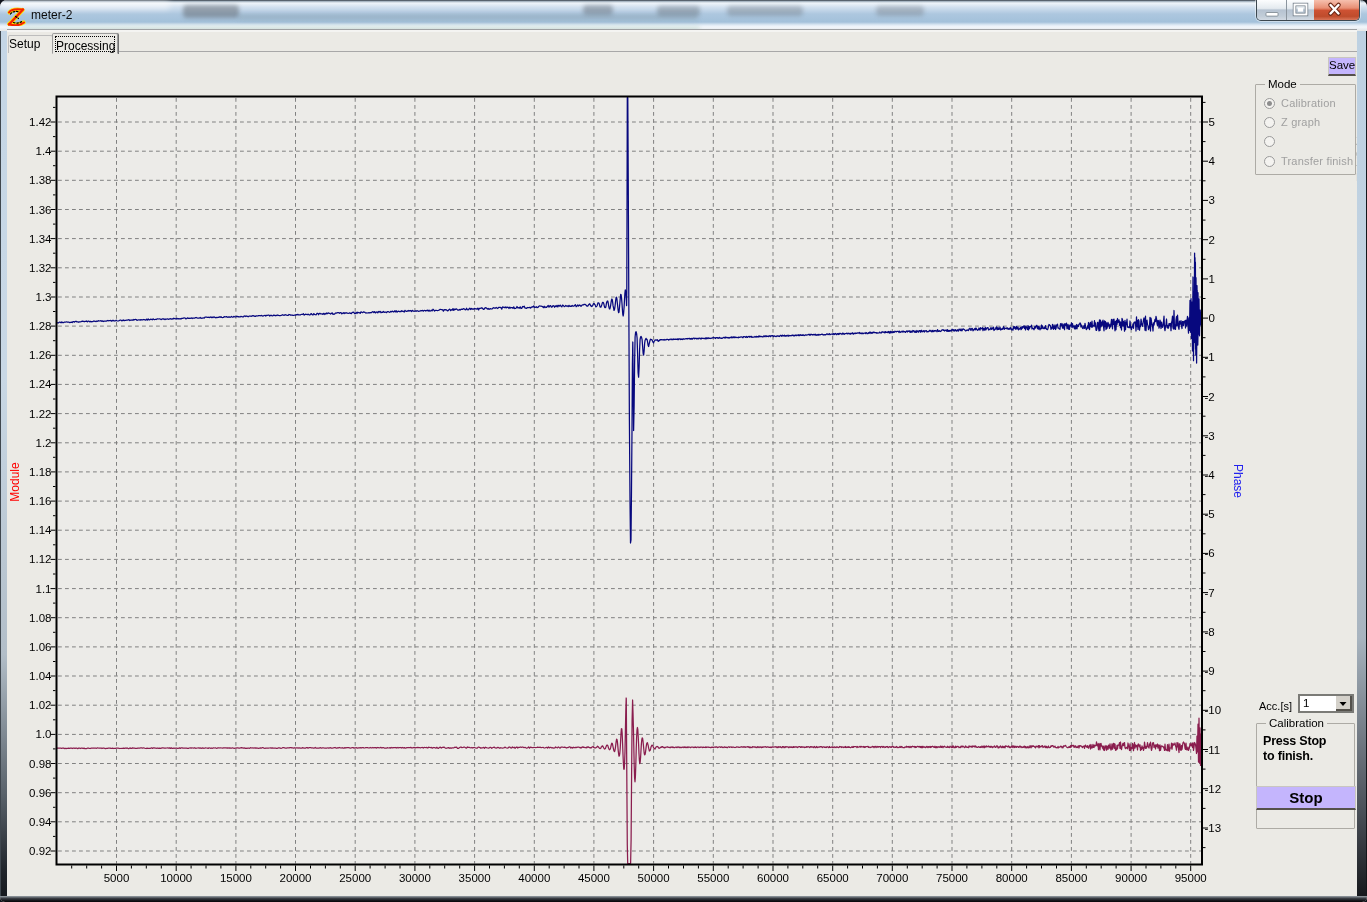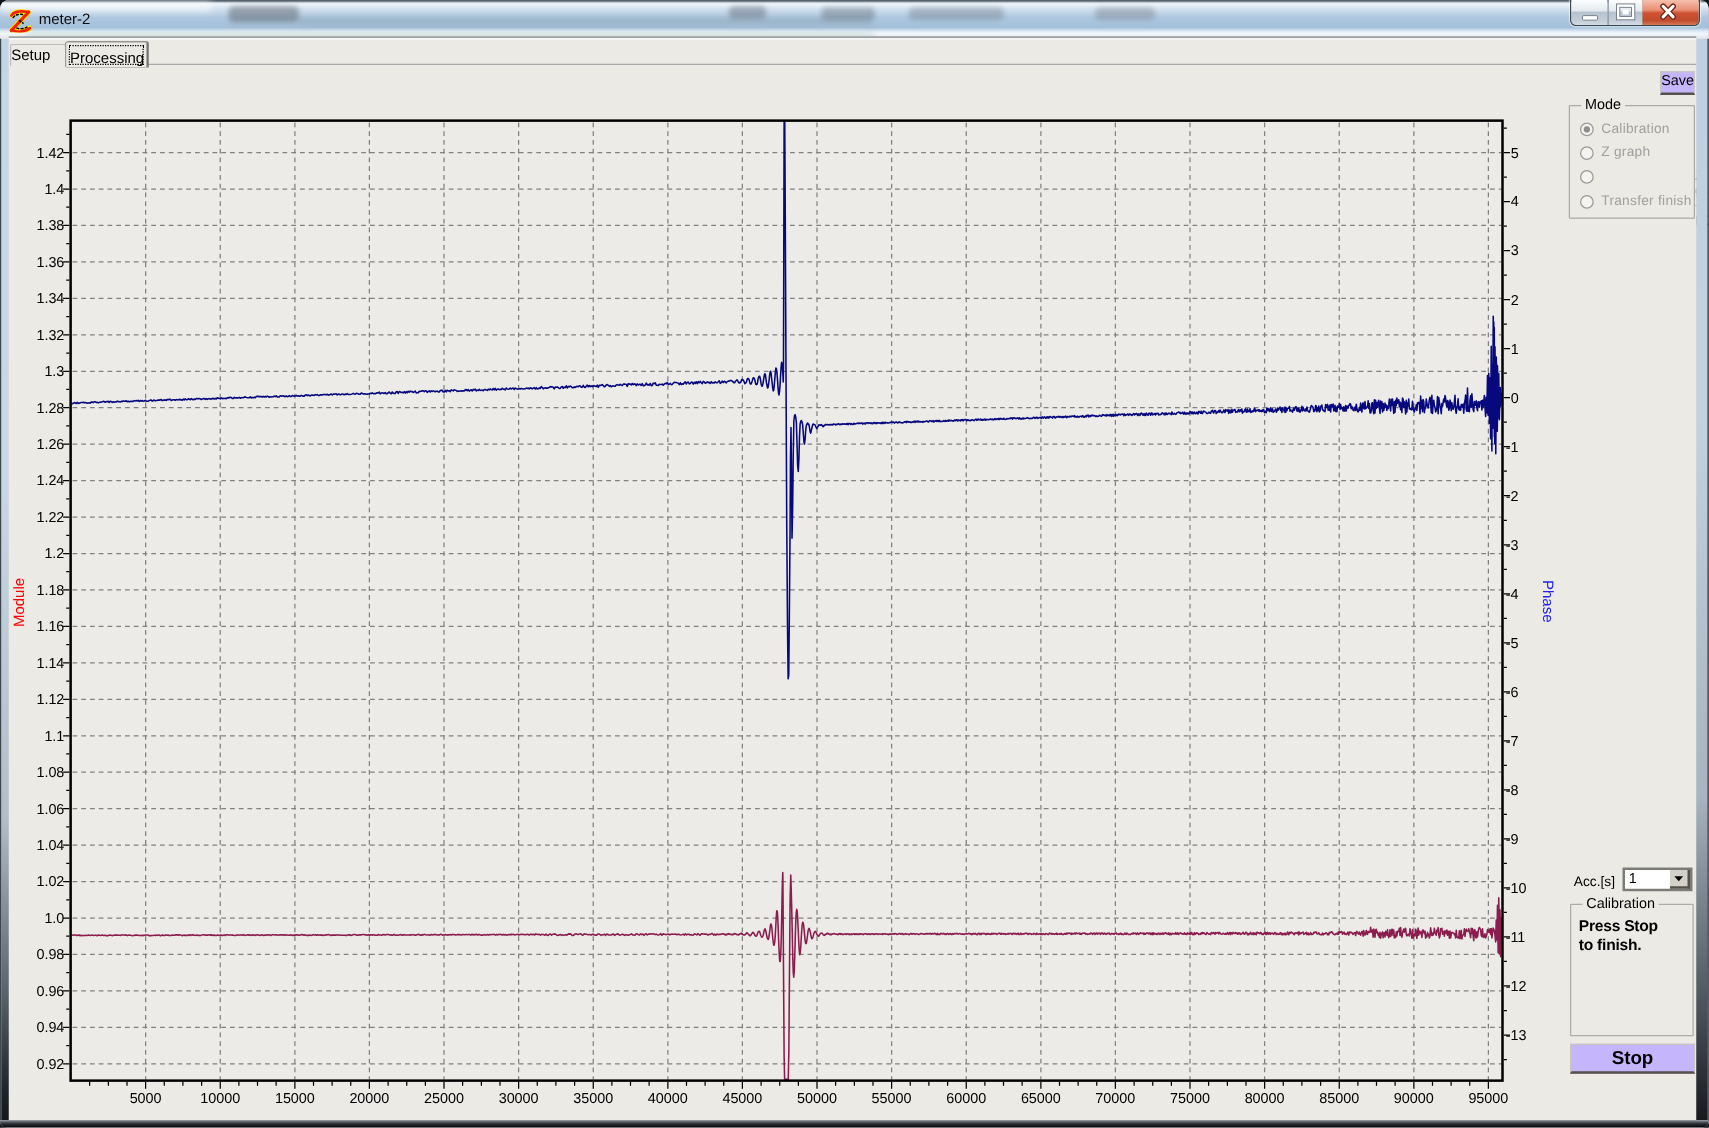--- a/index.html
+++ b/index.html
@@ -192,17 +192,17 @@
    <div style="position:absolute;right:0px;top:0px;width:16px;height:15px;background:#d4d1ca;border-right:2px solid #54514b;border-bottom:2px solid #54514b;box-sizing:border-box;">
      <svg width="14" height="13">
           <path d="M3.5 5 L10.5 5 L7 9 Z" fill="#000"></path>
         </svg>
    </div>
  </div>
  <div class="grp" style="left:1256px;top:723px;width:97px;height:104px;">
       <b>Calibration</b>
    <div style="position:absolute;left:6px;top:10px;font-size:12.5px;font-weight:bold;line-height:15px;letter-spacing:-0.2px;">Press Stop<br>to finish.</div>
  </div>
- <div class="btn" style="left:1256px;top:835px;width:98px;height:21px;line-height:21px;font-size:15px;font-weight:bold;">Stop</div>
+ <div class="btn" style="left:1256px;top:786px;width:98px;height:21px;line-height:21px;font-size:15px;font-weight:bold;">Stop</div>
  <div class="abs" style="left:1357.5px;top:40px;width:2px;height:820px;background:rgba(92,102,114,0.40);"></div>
  <div id="bleft"></div>
  <div id="bright"></div>
  <div id="bbot"></div>
 </div>
 </body></html>

